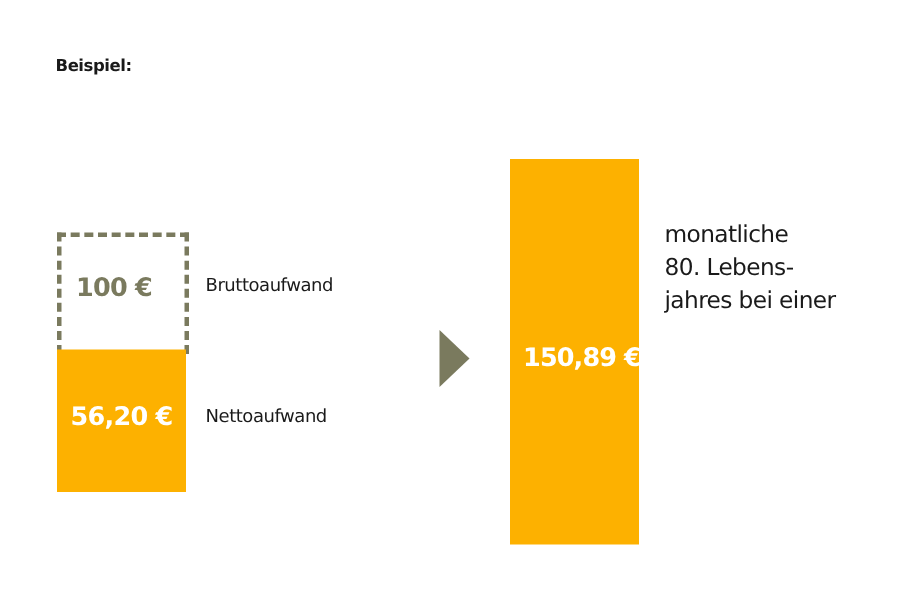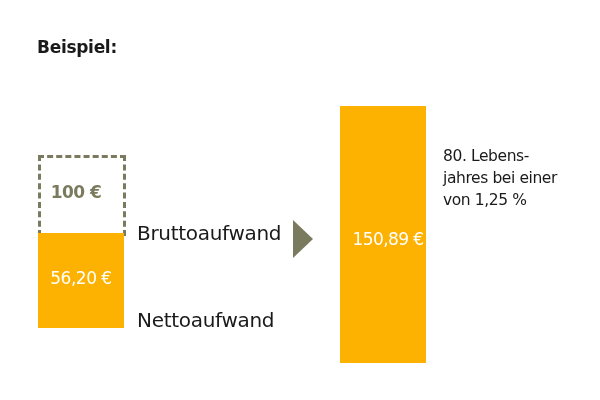--- a/index.html
+++ b/index.html
@@ -1,46 +1,46 @@
 <!DOCTYPE html>
 <html><head>
   <meta charset="utf-8">
   <style>
     html, body { margin: 0; padding: 0; }
     body {
       width: 600px; height: 400px; background: #ffffff; position: relative; overflow: hidden;
       font-family: "DejaVu Sans", "Liberation Sans", sans-serif; color: #1a1a1a;
     }
     .abs { position: absolute; }
-    .title { left: 37px; top: 37px; font-size: 17px; font-weight: bold; letter-spacing: -0.3px; }
+    .title { left: 37px; top: 37px; font-size: 11px; font-weight: bold; letter-spacing: -0.3px; }
     .dashed-box {
       left: 38px; top: 155px; width: 82px; height: 78px;
       border: 3px dashed #7a7a5e; border-bottom: none; box-sizing: content-box;
     }
     .gross-value {
       left: 38px; top: 182px; width: 76px; text-align: center;
       font-size: 17px; font-weight: bold; color: #7a7a5e; letter-spacing: -0.5px;
     }
     .net-block { left: 38px; top: 233px; width: 86px; height: 95px; background: #fdb100; }
     .net-value {
       left: 38px; top: 268px; width: 86px; text-align: center;
-      font-size: 17px; font-weight: normal; color: #ffffff; letter-spacing: -0.5px;
+      font-size: 17px; font-weight: bold; color: #ffffff; letter-spacing: -0.5px;
     }
-    .label { font-size: 20px; letter-spacing: -0.3px; margin-top: 38px; }
+    .label { font-size: 12px; letter-spacing: -0.3px; }
     .gross-label { left: 137px; top: 183px; }
     .net-label { left: 137px; top: 270px; text-align: center; }
     .arrow {
       left: 293px; top: 220px; width: 0; height: 0;
       border-top: 19px solid transparent; border-bottom: 19px solid transparent;
       border-left: 20px solid #7a7a5e;
     }
     .pension-block { left: 340px; top: 106px; width: 86px; height: 257px; background: #fdb100; }
     .pension-value {
       left: 340px; top: 229px; width: 96px; text-align: center;
-      font-size: 17px; font-weight: normal; color: #ffffff; letter-spacing: -0.6px;
+      font-size: 17px; font-weight: bold; color: #ffffff; letter-spacing: -0.6px;
     }
     .desc {
       left: 443px; top: 146px; font-size: 15.5px; line-height: 21.8px; letter-spacing: -0.4px;
     }
     .desc span { display: block; white-space: nowrap; }
   </style>
 </head>
 <body>
 
 <div class="abs title">Beispiel:</div>
@@ -52,16 +52,16 @@
 <div class="abs net-block"></div>
 <div class="abs net-value">56,20 €</div>
 <div class="abs label net-label">Nettoaufwand</div>
 
 <div class="abs arrow"></div>
 
 <div class="abs pension-block"></div>
 <div class="abs pension-value">150,89 €</div>
 
 <div class="abs desc">
+  <span>monatliche</span>
   <span>80. Lebens-</span>
   <span>jahres bei einer</span>
-  <span>von 1,25 %</span>
 </div>
 
 </body></html>

